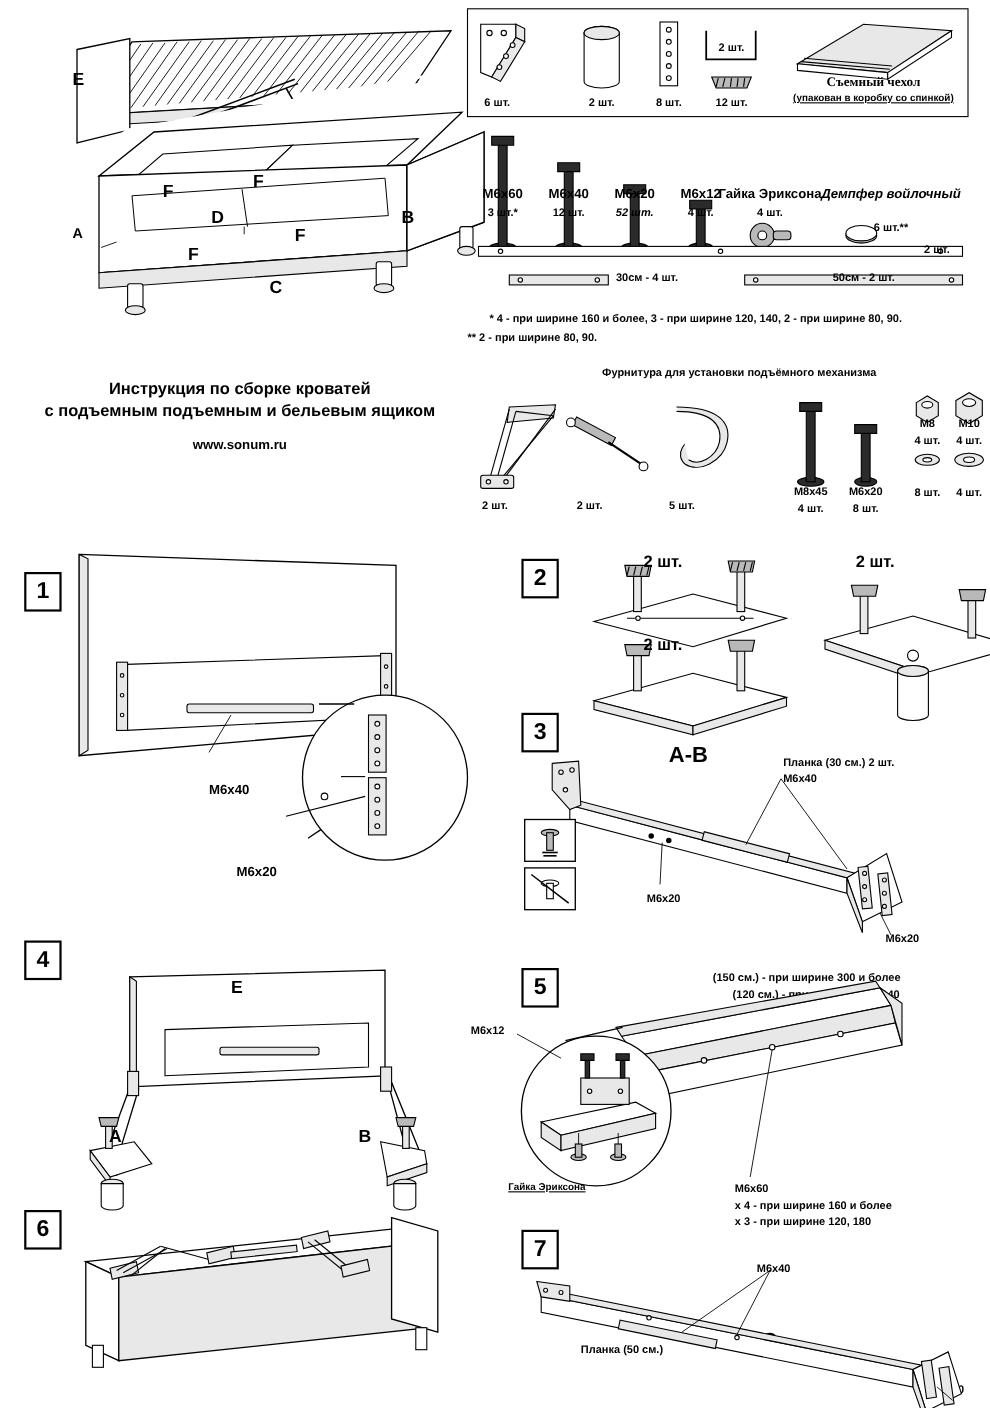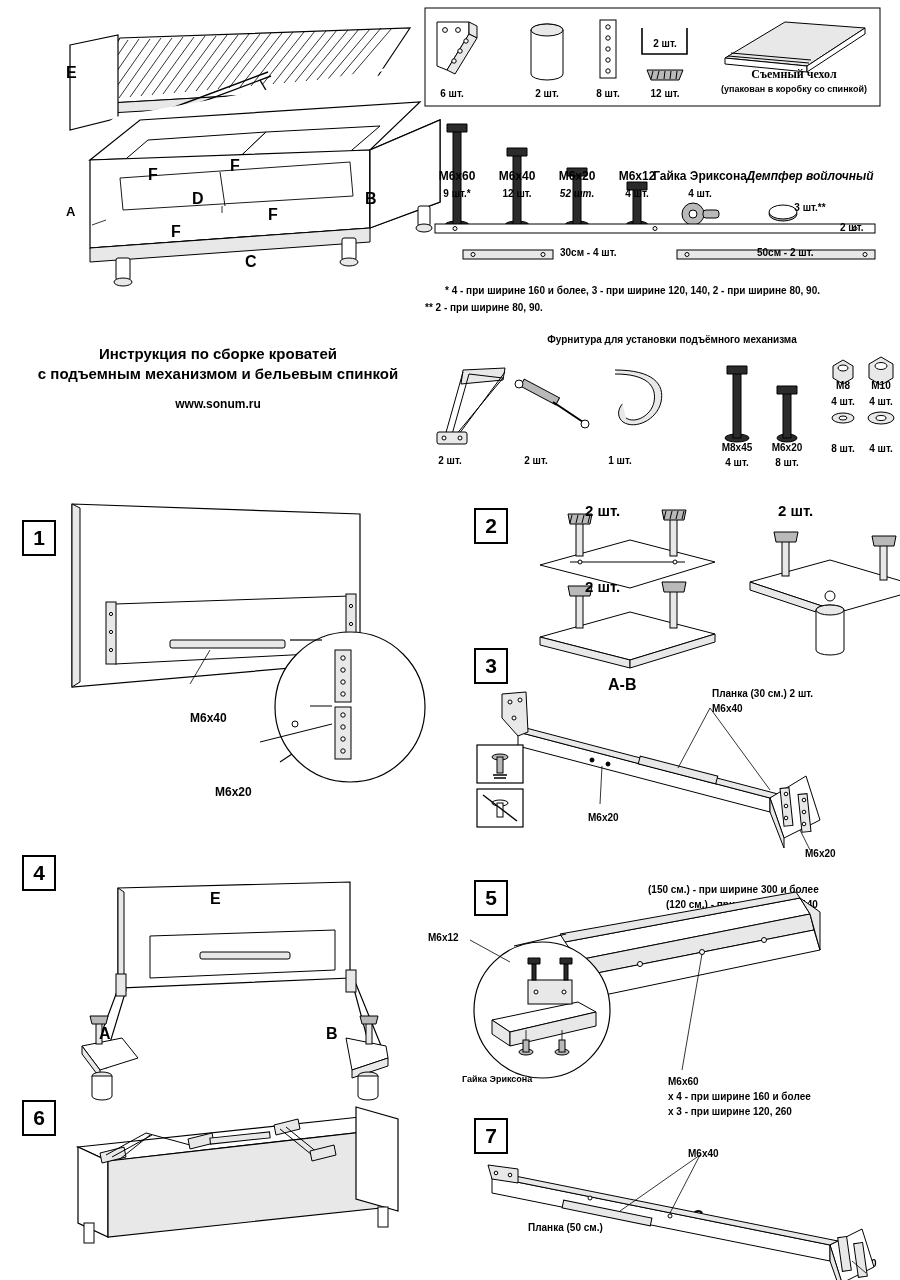--- a/index.html
+++ b/index.html
@@ -19,24 +19,24 @@
     background: #ffffff;
   }
   .txt {
     position: absolute;
     font-family: "Liberation Sans", sans-serif;
     font-weight: bold;
     white-space: nowrap;
     line-height: 1.15;
   }
   .txt.small { font-size: 10px; }
-  .txt.xsmall { font-size: 9px; }
+  .txt.xsmall { font-size: 9px; text-decoration: underline; }
   .txt.med { font-size: 12px; }
   .txt.big { font-size: 15px; }
-  .txt.huge { font-size: 16px; }
+  .txt.huge { font-size: 20px; }
   .txt.letter { font-size: 16px; font-weight: bold; }
   .txt.center { text-align: center; transform: translateX(-50%); }
   .stepbox {
     position: absolute;
     border: 2px solid #000;
     width: 30px;
     height: 32px;
     display: flex;
     align-items: center;
     justify-content: center;
@@ -140,21 +140,21 @@
   <div class="txt letter" style="left:148px; top:166px;">F</div>
   <div class="txt letter" style="left:230px; top:157px;">F</div>
   <div class="txt letter" style="left:171px; top:223px;">F</div>
   <div class="txt letter" style="left:268px; top:206px;">F</div>
   <div class="txt letter" style="left:192px; top:190px;">D</div>
   <div class="txt letter" style="left:365px; top:190px;">B</div>
   <div class="txt letter" style="left:245px; top:253px;">C</div>
   <div class="txt letter" style="left:66px; top:205px; font-size:13px;">A</div>
 
   <div class="txt big center" style="left:218px; top:345px;">Инструкция по сборке кроватей</div>
-  <div class="txt big center" style="left:218px; top:365px;">с подъемным механизмом и бельевым спинкой</div>
+  <div class="txt big center" style="left:218px; top:365px;">с подъемным подъемным и бельевым ящиком</div>
   <div class="txt med center" style="left:218px; top:398px;">www.sonum.ru</div>
 
   <svg width="460" height="120" style="left:425px; top:8px;">
     <rect x="0" y="0" width="455" height="98" fill="none" stroke="#000" stroke-width="1"></rect>
 
     <g class="ln" stroke-width="1">
       <polygon class="fillwhite" points="12,14 44,14 44,26 22,62 12,58"></polygon>
       <polygon class="fillgrey" points="44,14 52,18 52,30 44,26"></polygon>
       <polygon class="fillgrey" points="22,62 44,26 52,30 30,66"></polygon>
       <circle class="fillwhite" cx="20" cy="22" r="2.4"></circle>
@@ -242,31 +242,31 @@
       <rect class="filldark" x="278" y="100" width="16" height="8" rx="3"></rect>
     </g>
 
     <g class="ln" stroke-width="1">
       <ellipse class="filldark" cx="358" cy="104" rx="14" ry="7"></ellipse>
       <ellipse class="fillwhite" cx="358" cy="102" rx="14" ry="7"></ellipse>
     </g>
   </svg>
 
   <div class="txt med center" style="left:457px; top:170px;">M6x60</div>
-  <div class="txt small center" style="left:457px; top:188px;">9 шт.*</div>
+  <div class="txt small center" style="left:457px; top:188px;">3 шт.*</div>
   <div class="txt med center" style="left:517px; top:170px;">M6x40</div>
   <div class="txt small center" style="left:517px; top:188px;">12 шт.</div>
   <div class="txt med center" style="left:577px; top:170px;">M6x20</div>
   <div class="txt small center" style="left:577px; top:188px;font-style:italic;">52 шт.</div>
   <div class="txt med center" style="left:637px; top:170px;">M6x12</div>
   <div class="txt small center" style="left:637px; top:188px;">4 шт.</div>
   <div class="txt med center" style="left:700px; top:170px;">Гайка Эриксона</div>
   <div class="txt small center" style="left:700px; top:188px;">4 шт.</div>
   <div class="txt med center" style="left:810px; top:170px;font-style:italic;">Демпфер войлочный</div>
-  <div class="txt small center" style="left:810px; top:202px;">3 шт.**</div>
+  <div class="txt small center" style="left:810px; top:202px;">6 шт.**</div>
 
   <svg width="460" height="70" style="left:425px; top:218px;">
     <g class="ln" stroke-width="1">
       <rect class="fillwhite" x="10" y="6" width="440" height="9"></rect>
       <circle cx="30" cy="10.5" r="2" fill="#fff"></circle>
       <circle cx="230" cy="10.5" r="2" fill="#fff"></circle>
       <circle cx="430" cy="10.5" r="2" fill="#fff"></circle>
       <rect class="fillgrey" x="38" y="32" width="90" height="9"></rect>
       <circle cx="48" cy="36.5" r="2" fill="#fff"></circle>
       <circle cx="118" cy="36.5" r="2" fill="#fff"></circle>
@@ -330,21 +330,21 @@
 
       <ellipse class="fillgrey" cx="418" cy="68" rx="11" ry="5"></ellipse>
       <ellipse class="fillwhite" cx="418" cy="68" rx="4" ry="2"></ellipse>
       <ellipse class="fillgrey" cx="456" cy="68" rx="13" ry="6"></ellipse>
       <ellipse class="fillwhite" cx="456" cy="68" rx="5" ry="2.5"></ellipse>
     </g>
   </svg>
 
   <div class="txt small center" style="left:450px; top:455px;">2 шт.</div>
   <div class="txt small center" style="left:536px; top:455px;">2 шт.</div>
-  <div class="txt small center" style="left:620px; top:455px;">1 шт.</div>
+  <div class="txt small center" style="left:620px; top:455px;">5 шт.</div>
   <div class="txt small center" style="left:737px; top:442px;">M8x45</div>
   <div class="txt small center" style="left:737px; top:457px;">4 шт.</div>
   <div class="txt small center" style="left:787px; top:442px;">M6x20</div>
   <div class="txt small center" style="left:787px; top:457px;">8 шт.</div>
   <div class="txt small center" style="left:843px; top:380px;">M8</div>
   <div class="txt small center" style="left:843px; top:396px;">4 шт.</div>
   <div class="txt small center" style="left:881px; top:380px;">M10</div>
   <div class="txt small center" style="left:881px; top:396px;">4 шт.</div>
   <div class="txt small center" style="left:843px; top:443px;">8 шт.</div>
   <div class="txt small center" style="left:881px; top:443px;">4 шт.</div>
@@ -554,21 +554,21 @@
 
   <div class="stepbox" style="left:474px; top:880px;">5</div>
 
   <div class="txt small" style="left:648px; top:884px;">(150 см.) - при ширине 300 и более</div>
   <div class="txt small" style="left:666px; top:899px;">(120 см.) - при ширине 120, 140</div>
   <div class="txt huge" style="left:742px; top:920px;">D</div>
   <div class="txt small" style="left:428px; top:932px;">M6x12</div>
   <div class="txt xsmall" style="left:462px; top:1074px;">Гайка Эриксона</div>
   <div class="txt small" style="left:668px; top:1076px;">M6x60</div>
   <div class="txt small" style="left:668px; top:1091px;">х 4 - при ширине 160 и более</div>
-  <div class="txt small" style="left:668px; top:1106px;">х 3 - при ширине 120, 260</div>
+  <div class="txt small" style="left:668px; top:1106px;">х 3 - при ширине 120, 180</div>
 
   <svg width="420" height="220" style="left:470px; top:890px;">
 
     <g class="ln" stroke-width="1">
       <polygon class="fillwhite" points="95,52 330,8 340,24 108,70"></polygon>
       <polygon class="fillgrey" points="108,70 340,24 344,40 112,86"></polygon>
       <polygon class="fillwhite" points="112,86 344,40 350,60 120,108"></polygon>
 
       <polygon class="fillgrey" points="90,44 326,2 330,8 95,52"></polygon>
 

